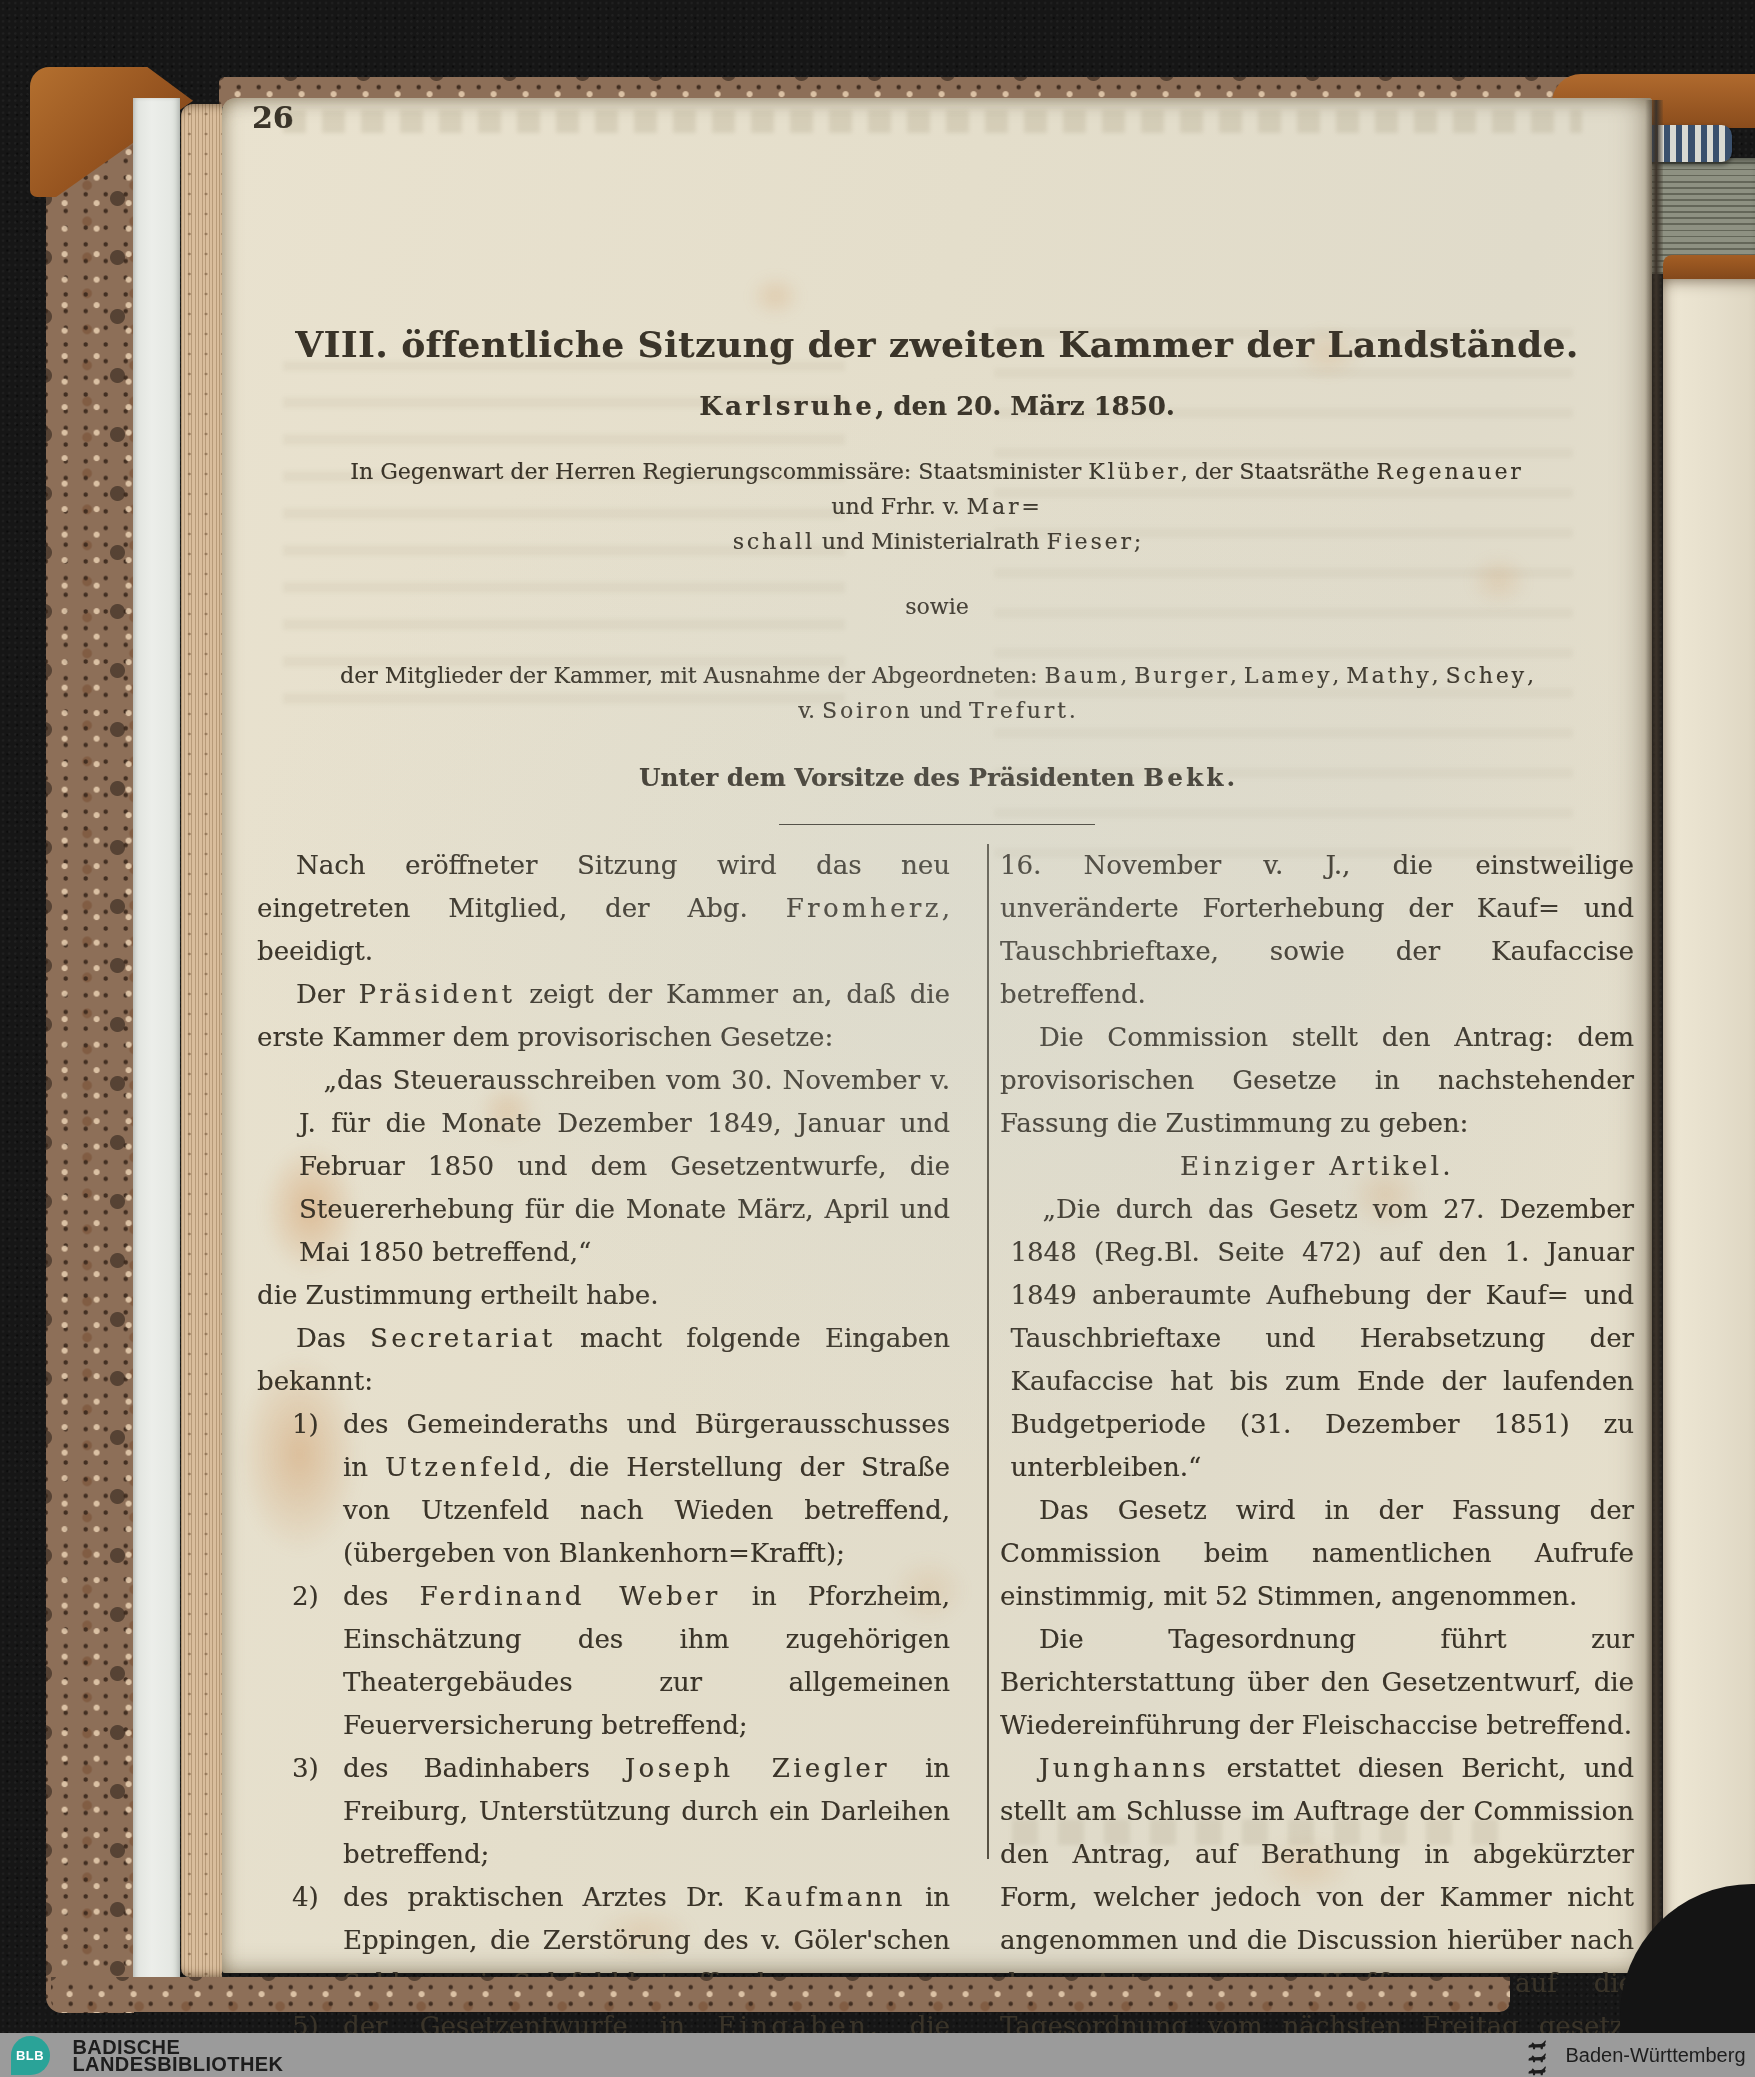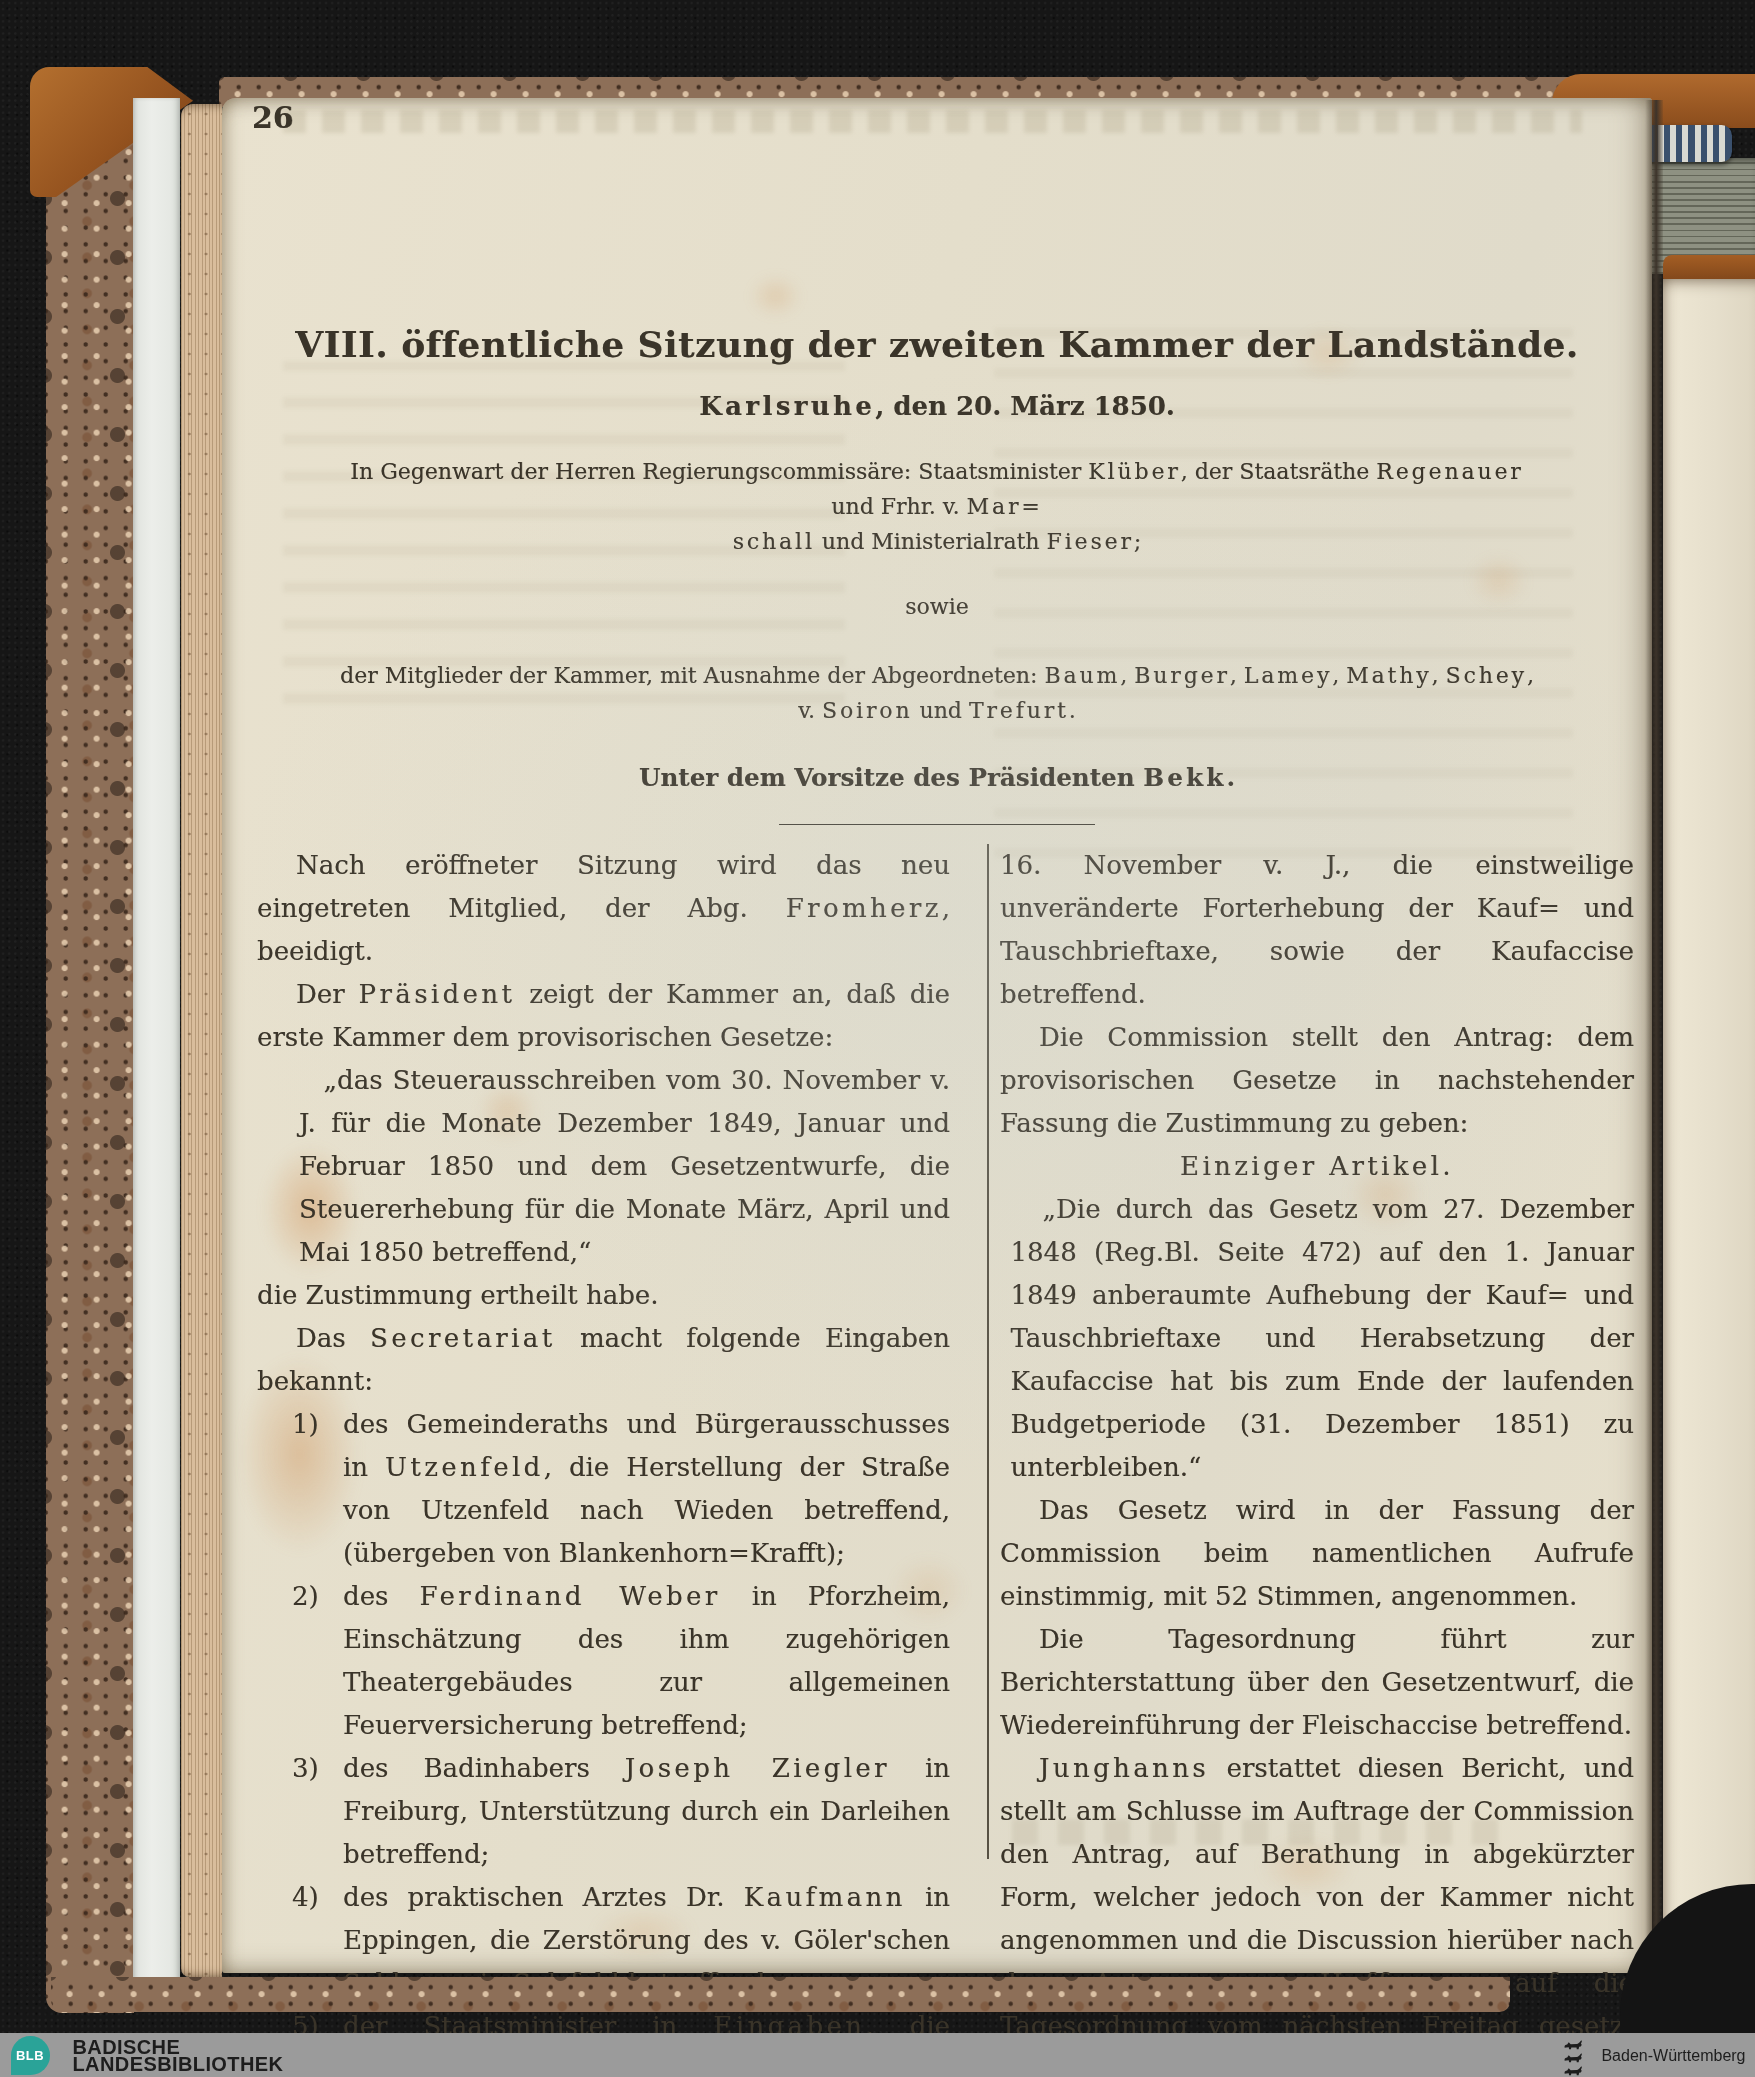--- a/index.html
+++ b/index.html
@@ -133,21 +133,21 @@
     position:absolute;left:0;bottom:0;width:100%;height:45px;background:#9b9b9b;
     display:flex;align-items:center;font-family:"Liberation Sans", sans-serif;color:#1d1d1d;
   }
   .blb-logo{width:39px;height:39px;margin-left:10.5px;border-radius:19.3px 19.3px 19.3px 0;
     display:flex;align-items:center;justify-content:center;flex:0 0 auto;}
   .blb-logo span{color:#ffffff;font-weight:bold;font-size:13px;letter-spacing:0.4px;}
   .blb-name{margin-left:23px;font-weight:bold;font-size:20px;line-height:16.7px;letter-spacing:0.4px;}
   .spacer{flex:1;}
   .bw-group{display:flex;align-items:center;margin-right:10.5px;}
   .bw-group svg{display:block;margin-right:12.3px;}
-  .state-name{font-size:16px;}
+  .state-name{font-size:20px;}
 </style>
 </head>
 <body>
 
 <div class="stage">
 
   <div class="cover-top-band marble"></div>
   <div class="cover-left marble"></div>
   <div class="leather-corner"></div>
   <div class="flyleaf"></div>
@@ -190,21 +190,21 @@
       <div class="col col-left">
           <p class="para indent"><span>Nach eröffneter Sitzung wird das neu eingetreten Mitglied, der Abg. </span><span class="sp">Fromherz</span><span>, beeidigt.</span></p>
           <p class="para indent"><span>Der </span><span class="sp">Präsident</span><span> zeigt der Kammer an, daß die erste Kammer dem provisorischen Gesetze:</span></p>
           <p class="para quote"><span>„das Steuerausschreiben vom 30. November v. J. für die Monate Dezember 1849, Januar und Februar 1850 und dem Gesetzentwurfe, die Steuererhebung für die Monate März, April und Mai 1850 betreffend,“</span></p>
           <p class="para "><span>die Zustimmung ertheilt habe.</span></p>
           <p class="para indent"><span>Das </span><span class="sp">Secretariat</span><span> macht folgende Eingaben bekannt:</span></p>
           <p class="para list"><span class="marker">1)</span><span>des Gemeinderaths und Bürgerausschusses in </span><span class="sp">Utzenfeld</span><span>, die Herstellung der Straße von Utzenfeld nach Wieden betreffend, (übergeben von Blankenhorn=Krafft);</span></p>
           <p class="para list"><span class="marker">2)</span><span>des </span><span class="sp">Ferdinand Weber</span><span> in Pforzheim, Einschätzung des ihm zugehörigen Theatergebäudes zur allgemeinen Feuerversicherung betreffend;</span></p>
           <p class="para list"><span class="marker">3)</span><span>des Badinhabers </span><span class="sp">Joseph Ziegler</span><span> in Freiburg, Unterstützung durch ein Darleihen betreffend;</span></p>
           <p class="para list"><span class="marker">4)</span><span>des praktischen Arztes Dr. </span><span class="sp">Kaufmann</span><span> in Eppingen, die Zerstörung des v. Göler'schen Schlosses in Sulzfeld betreffend;</span></p>
-          <p class="para list"><span class="marker">5)</span><span>der Staatsminister in </span><span class="sp">Eingaben</span><span>, die Wiedereinführung der Fleischaccise betreffend (übergeben vom Abg. Riesterer).</span></p>
+          <p class="para list"><span class="marker">5)</span><span>der Gesetzentwurfe in </span><span class="sp">Eingaben</span><span>, die Wiedereinführung der Fleischaccise betreffend (übergeben vom Abg. Riesterer).</span></p>
         </div>
       <div class="col-rule"></div>
       <div class="col col-right">
           <p class="para "><span>16. November v. J., die einstweilige unveränderte Forterhebung der Kauf= und Tauschbrieftaxe, sowie der Kaufaccise betreffend.</span></p>
           <p class="para indent"><span>Die Commission stellt den Antrag: dem provisorischen Gesetze in nachstehender Fassung die Zustimmung zu geben:</span></p>
           <p class="para c"><span class="sp">Einziger Artikel.</span></p>
           <p class="para q2"><span>„Die durch das Gesetz vom 27. Dezember 1848 (Reg.Bl. Seite 472) auf den 1. Januar 1849 anberaumte Aufhebung der Kauf= und Tauschbrieftaxe und Herabsetzung der Kaufaccise hat bis zum Ende der laufenden Budgetperiode (31. Dezember 1851) zu unterbleiben.“</span></p>
           <p class="para indent"><span>Das Gesetz wird in der Fassung der Commission beim namentlichen Aufrufe einstimmig, mit 52 Stimmen, angenommen.</span></p>
           <p class="para indent"><span>Die Tagesordnung führt zur Berichterstattung über den Gesetzentwurf, die Wiedereinführung der Fleischaccise betreffend.</span></p>
           <p class="para indent"><span class="sp">Junghanns</span><span> erstattet diesen Bericht, und stellt am Schlusse im Auftrage der Commission den Antrag, auf Berathung in abgekürzter Form, welcher jedoch von der Kammer nicht angenommen und die Discussion hierüber nach dem Antrage von </span><span class="sp">Hoffmann</span><span> auf die Tagesordnung vom nächsten Freitag gesetzt wird.</span></p>

